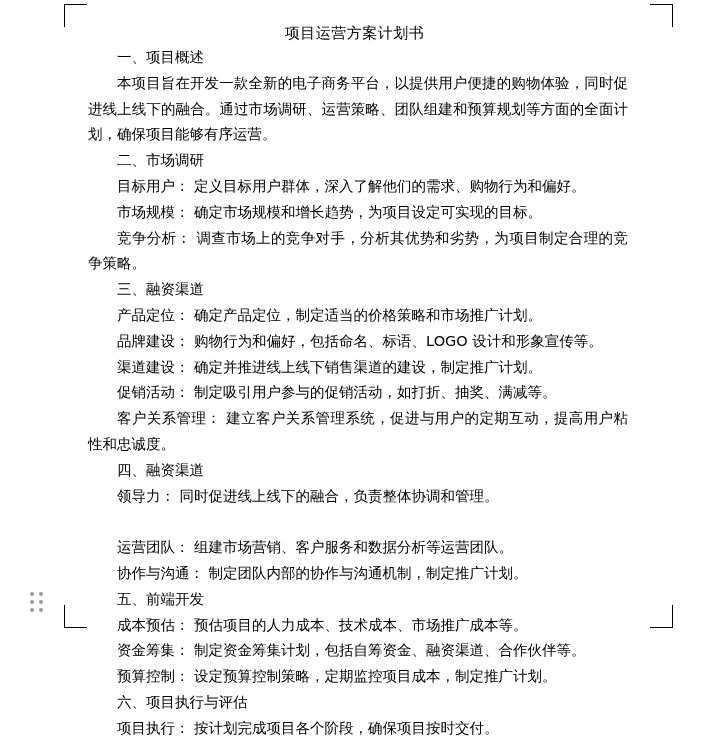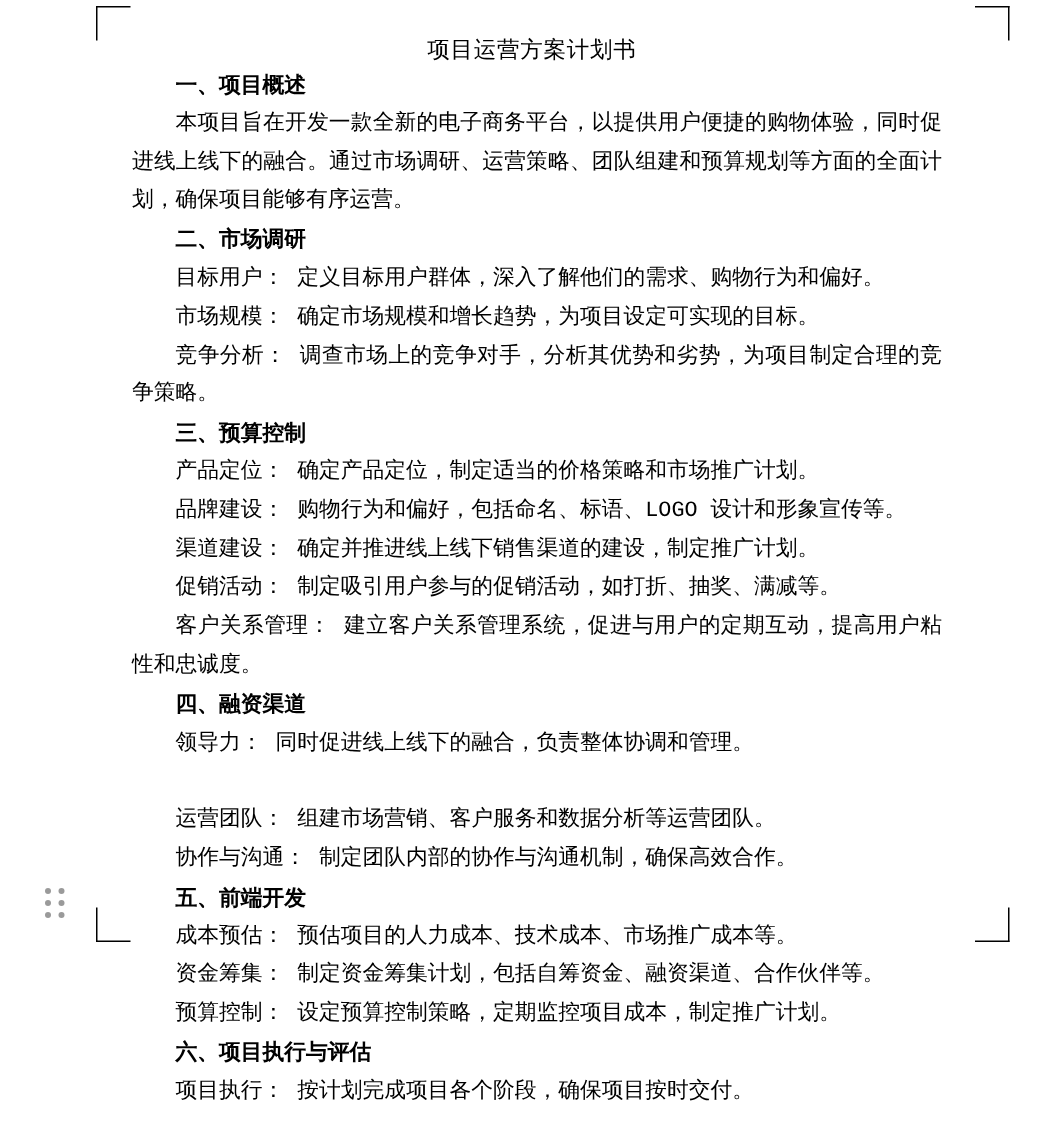--- a/index.html
+++ b/index.html
@@ -49,29 +49,27 @@
     left: 88px;
     width: 540px;
     font-size: 14.5px;
     line-height: 25.8px;
     text-align: justify;
   }
   .para {
     margin: 0;
     text-indent: 2em;
     white-space: normal;
-    font-family: Liberation Mono, monospace;
   }
   .para.blank {
     height: 25.8px;
   }
   .heading {
     margin: 0;
     text-indent: 2em;
-    font-weight: bold;
   }
 
   
   #drag-handle {
     position: absolute;
     left: 30px;
     bottom: 18px;
     width: 14px;
     height: 22px;
     display: grid;
@@ -99,31 +97,31 @@
 
   <div id="doc-title">项目运营方案计划书</div>
 
   <div id="body-text">
     <p class="heading">一、项目概述</p>
     <p class="para">本项目旨在开发一款全新的电子商务平台，以提供用户便捷的购物体验，同时促进线上线下的融合。通过市场调研、运营策略、团队组建和预算规划等方面的全面计划，确保项目能够有序运营。</p>
     <p class="heading">二、市场调研</p>
     <p class="para">目标用户： 定义目标用户群体，深入了解他们的需求、购物行为和偏好。</p>
     <p class="para">市场规模： 确定市场规模和增长趋势，为项目设定可实现的目标。</p>
     <p class="para">竞争分析： 调查市场上的竞争对手，分析其优势和劣势，为项目制定合理的竞争策略。</p>
-    <p class="heading">三、预算控制</p>
+    <p class="heading">三、融资渠道</p>
     <p class="para">产品定位： 确定产品定位，制定适当的价格策略和市场推广计划。</p>
     <p class="para">品牌建设： 购物行为和偏好，包括命名、标语、LOGO 设计和形象宣传等。</p>
     <p class="para">渠道建设： 确定并推进线上线下销售渠道的建设，制定推广计划。</p>
     <p class="para">促销活动： 制定吸引用户参与的促销活动，如打折、抽奖、满减等。</p>
     <p class="para">客户关系管理： 建立客户关系管理系统，促进与用户的定期互动，提高用户粘性和忠诚度。</p>
     <p class="heading">四、融资渠道</p>
     <p class="para">领导力： 同时促进线上线下的融合，负责整体协调和管理。</p>
     <p class="para blank"></p>
     <p class="para">运营团队： 组建市场营销、客户服务和数据分析等运营团队。</p>
-    <p class="para">协作与沟通： 制定团队内部的协作与沟通机制，确保高效合作。</p>
+    <p class="para">协作与沟通： 制定团队内部的协作与沟通机制，制定推广计划。</p>
     <p class="heading">五、前端开发</p>
     <p class="para">成本预估： 预估项目的人力成本、技术成本、市场推广成本等。</p>
     <p class="para">资金筹集： 制定资金筹集计划，包括自筹资金、融资渠道、合作伙伴等。</p>
     <p class="para">预算控制： 设定预算控制策略，定期监控项目成本，制定推广计划。</p>
     <p class="heading">六、项目执行与评估</p>
     <p class="para">项目执行： 按计划完成项目各个阶段，确保项目按时交付。</p>
 
   </div>
 
   <div id="drag-handle">

